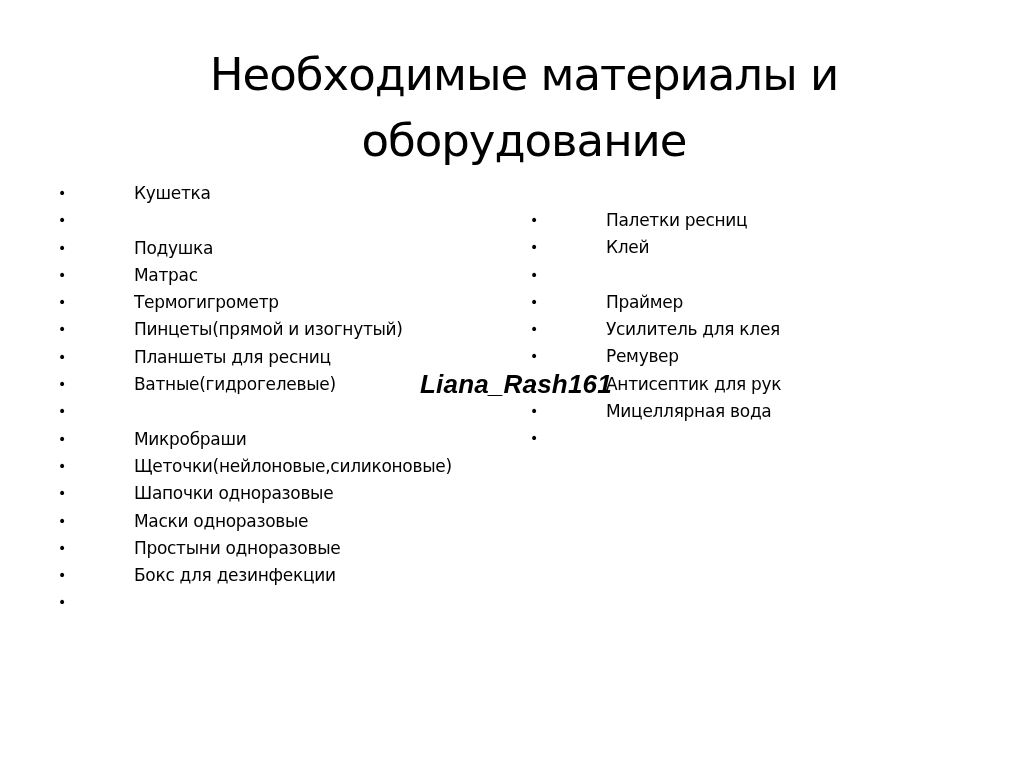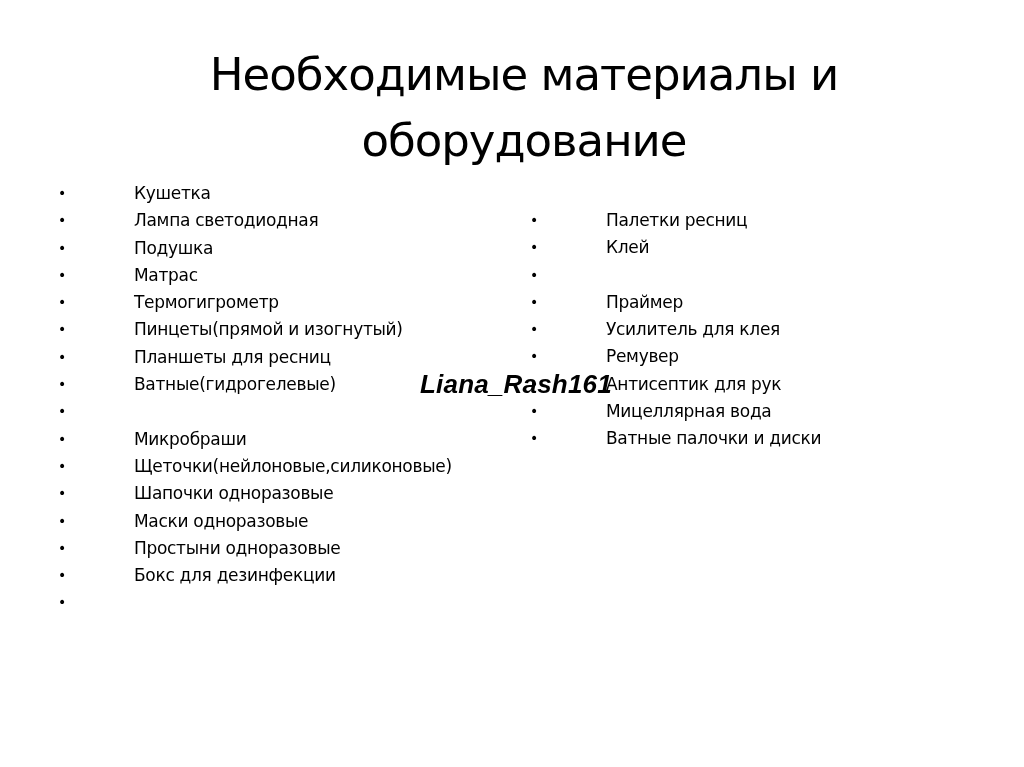--- a/index.html
+++ b/index.html
@@ -89,21 +89,20 @@
     <span>оборудование</span>
   </h1>
 
   <ul class="col col-left">
     <li class="item">
         <span class="bullet">•</span>
         <span class="label">Кушетка</span>
       </li>
     <li class="item">
         <span class="bullet">•</span>
-        <span class="label">Лампа светодиодная</span>
       </li>
     <li class="item">
         <span class="bullet">•</span>
         <span class="label">Подушка</span>
       </li>
     <li class="item">
         <span class="bullet">•</span>
         <span class="label">Матрас</span>
       </li>
     <li class="item">
@@ -181,18 +180,17 @@
     <li class="item">
         <span class="bullet">•</span>
         <span class="label">Антисептик для рук</span>
       </li>
     <li class="item">
         <span class="bullet">•</span>
         <span class="label">Мицеллярная вода</span>
       </li>
     <li class="item">
         <span class="bullet">•</span>
-        <span class="label">Ватные палочки и диски</span>
       </li>
   </ul>
 
   <div class="watermark">Liana_Rash161</div>
 </div>
 
 </body></html>

